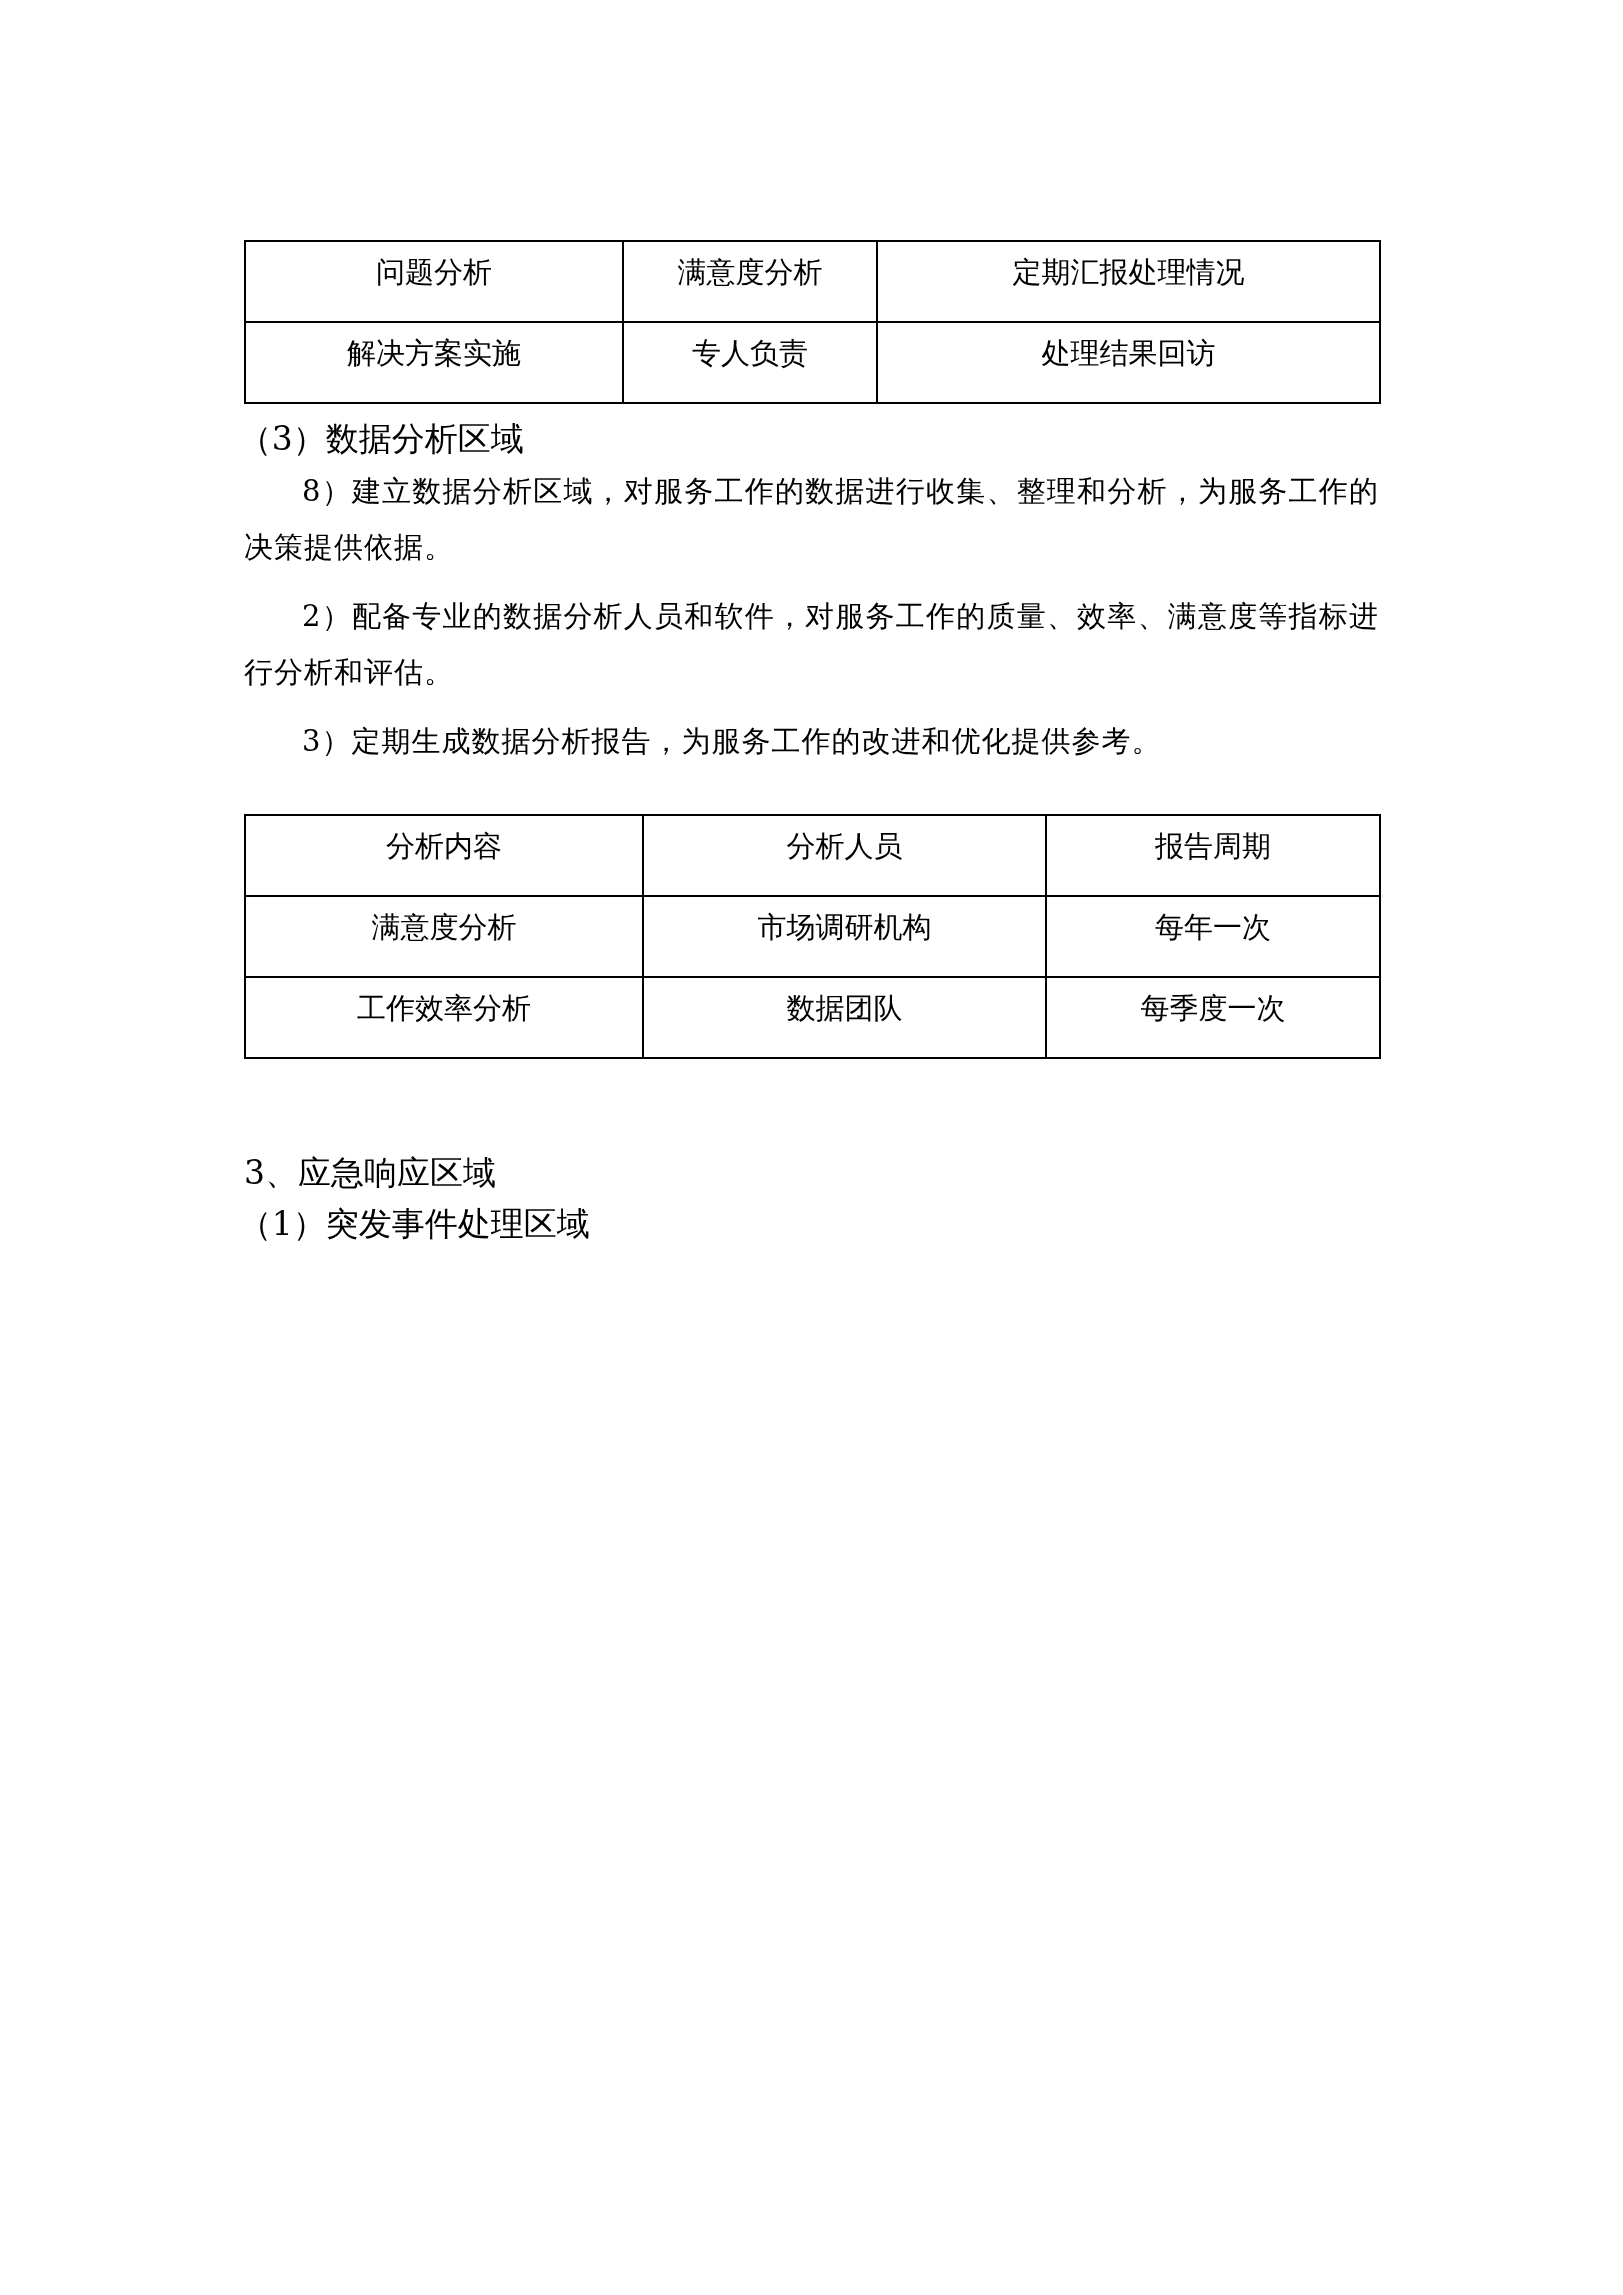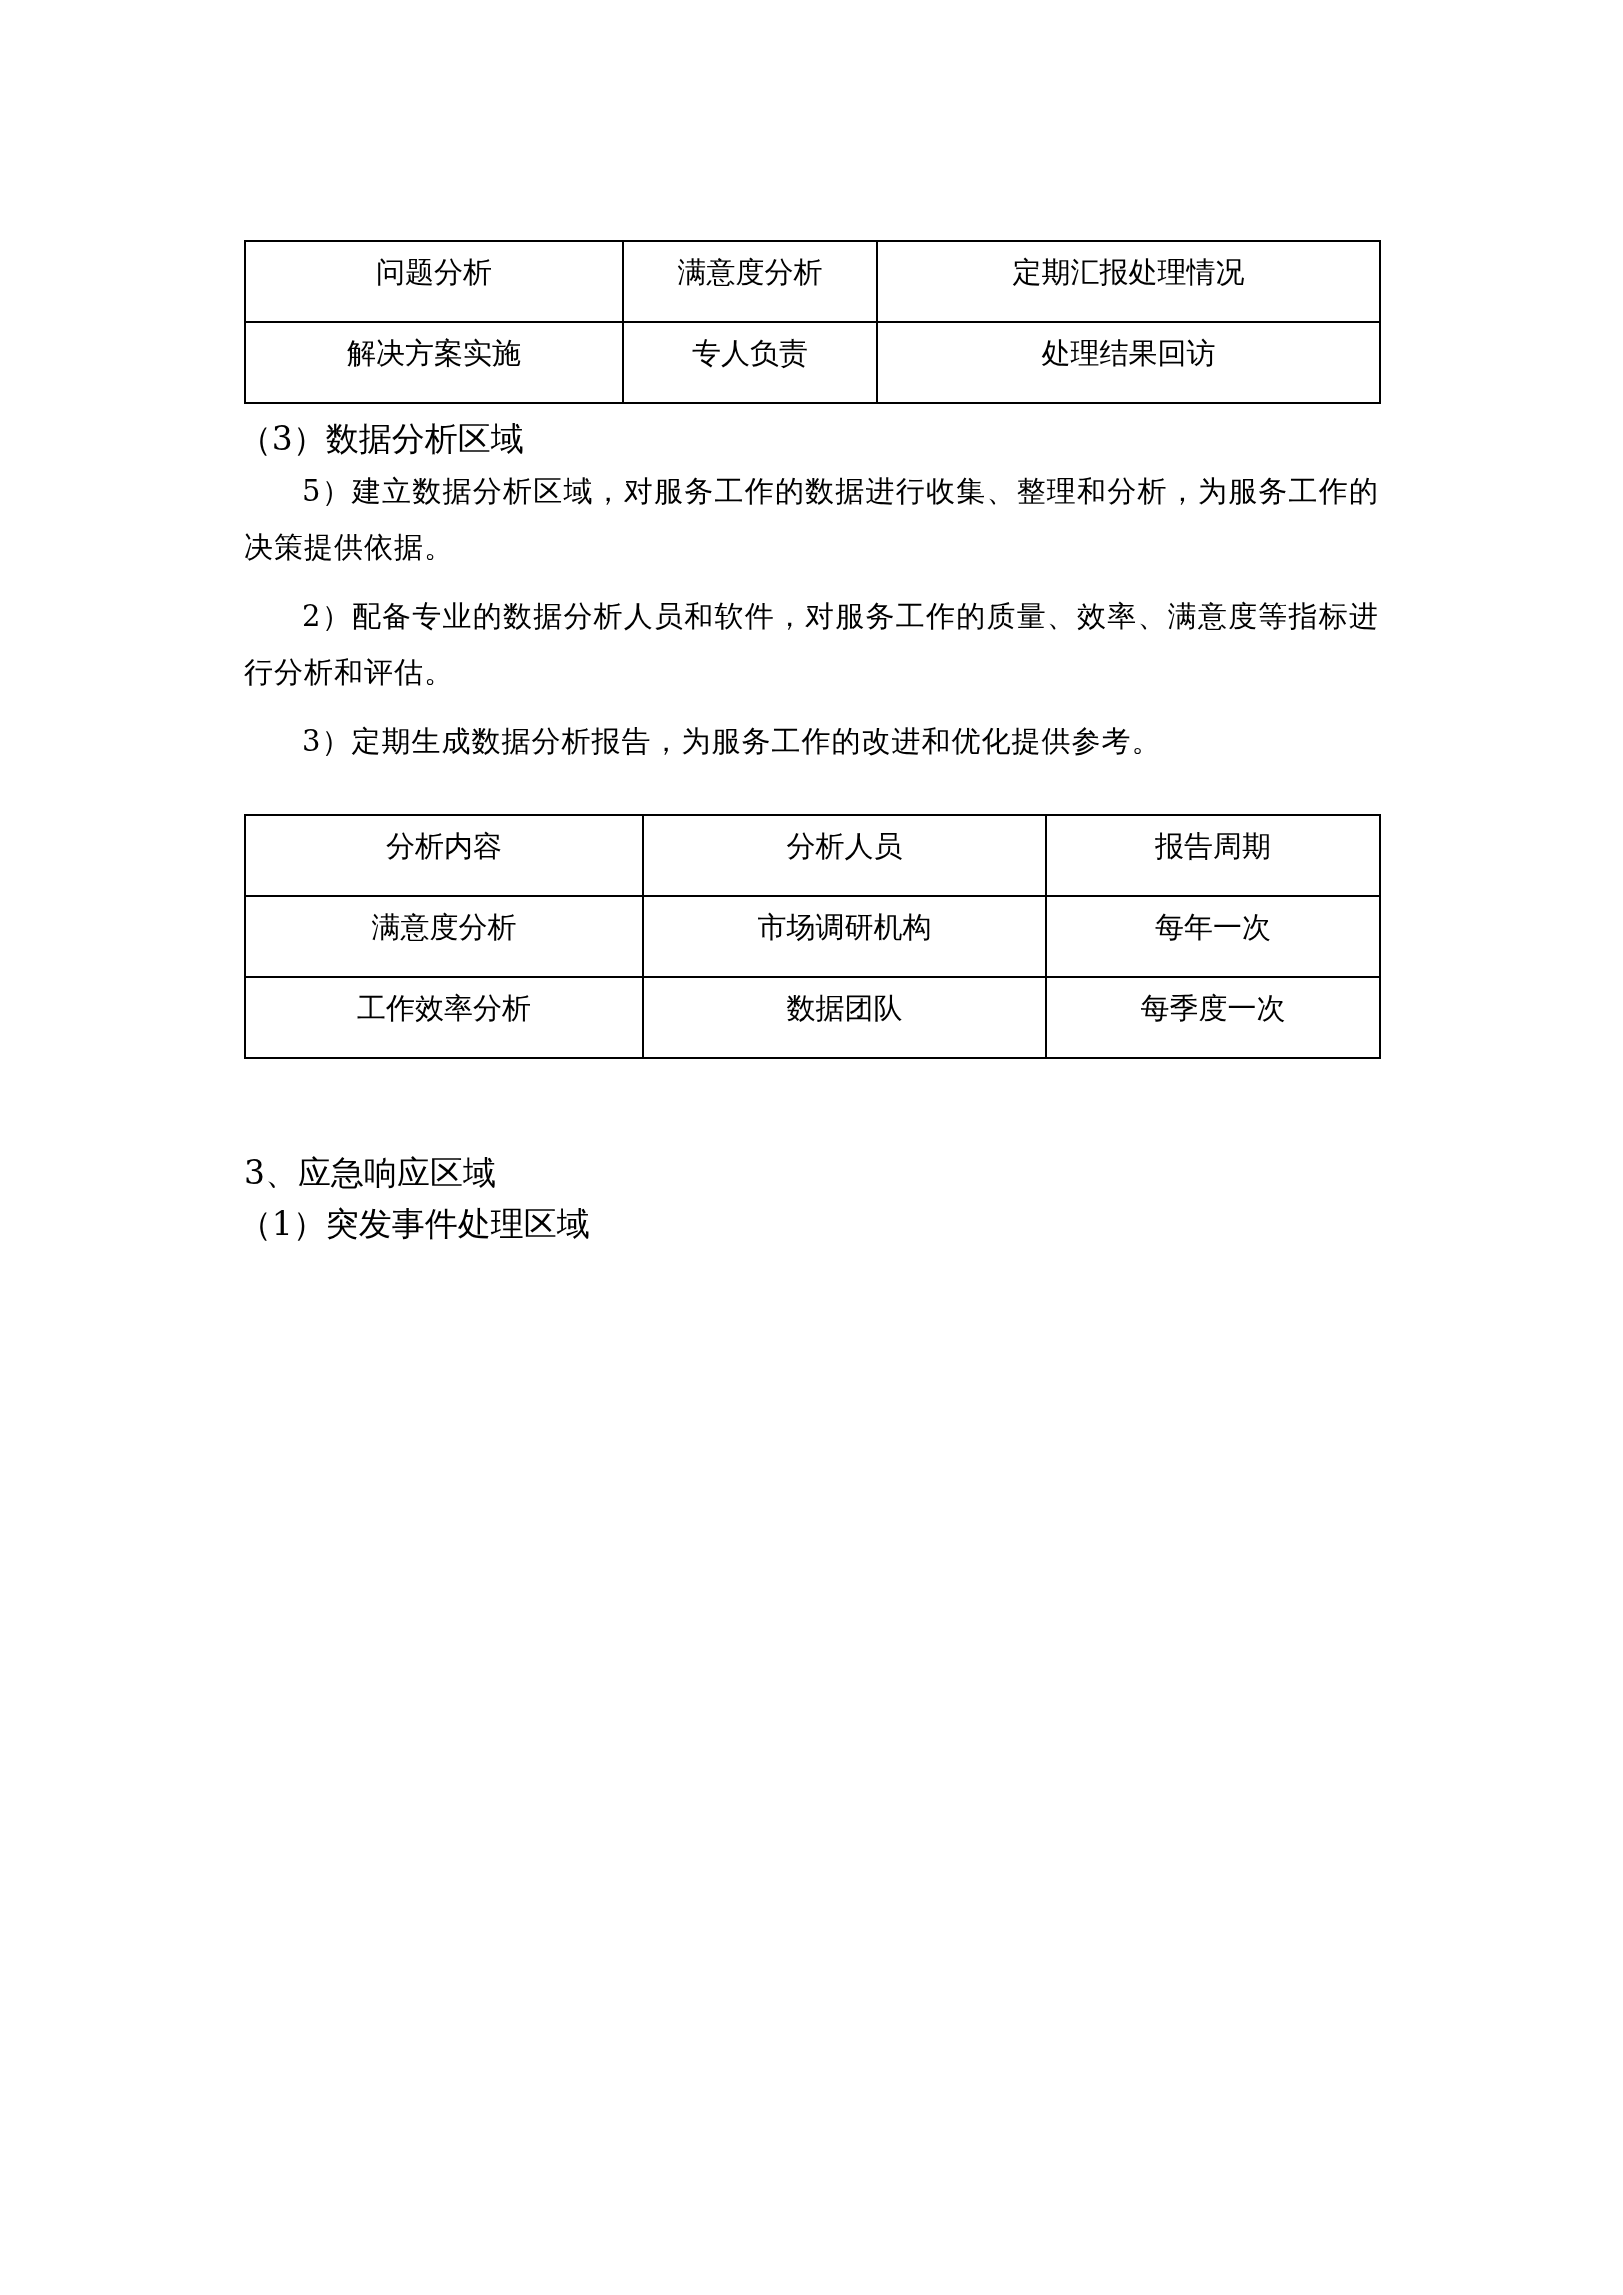--- a/index.html
+++ b/index.html
@@ -88,21 +88,21 @@
         <td>专人负责</td>
         <td>处理结果回访</td>
       </tr>
     </tbody>
       </table>
   </div>
 
   <div class="heading h-paren" style="position:absolute; left:244px; top:376px;">（3）数据分析区域</div>
 
   <div style="position:absolute; left:244px; top:419px; width:1135px;">
-    <p class="para" style="margin-bottom:13px;">5）建立数据分析区域，对服务工作的数据进行收集、整理和分析，为服务工作的决策提供依据。</p>
+    <p class="para" style="margin-bottom:13px;">8）建立数据分析区域，对服务工作的数据进行收集、整理和分析，为服务工作的决策提供依据。</p>
     <p class="para" style="margin-bottom:13px;">2）配备专业的数据分析人员和软件，对服务工作的质量、效率、满意度等指标进行分析和评估。</p>
     <p class="para">3）定期生成数据分析报告，为服务工作的改进和优化提供参考。</p>
   </div>
 
   <div style="position:absolute; left:244px; top:770px;">
     <table class="doc-table t2">
       <colgroup>
           <col class="c1">
           <col class="c2">
           <col class="c3">

